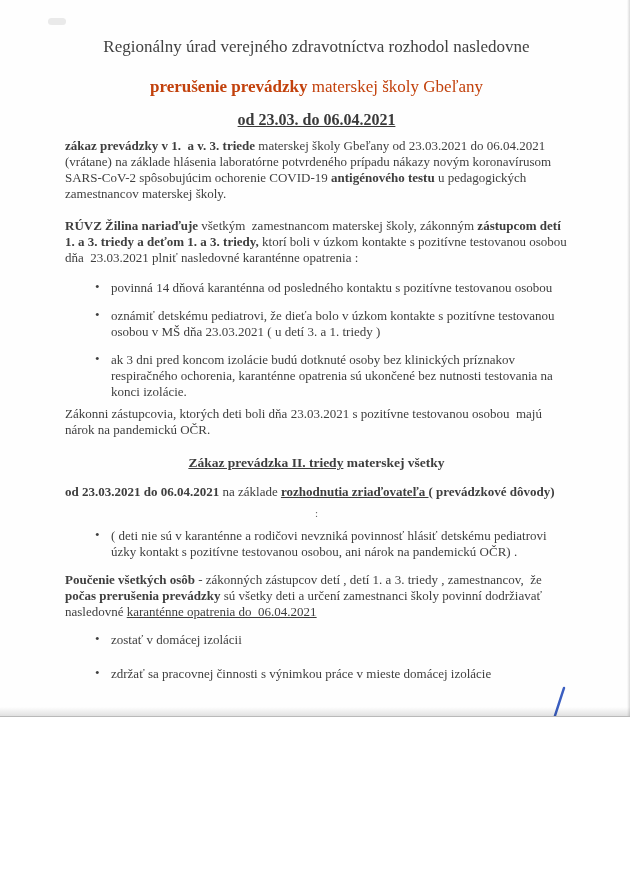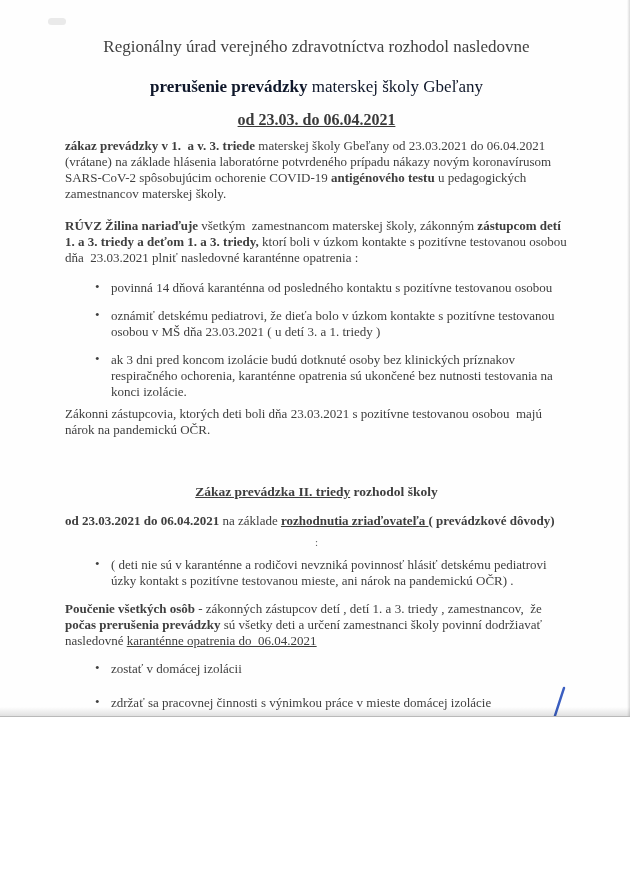--- a/index.html
+++ b/index.html
@@ -6,29 +6,29 @@
   body{width:630px;height:891px;background:#ffffff;overflow:hidden;}
   .page{
     position:relative;width:630px;height:717px;background:#fefefe;
     font-family:"Liberation Serif", serif;color:#3e3e3e;overflow:hidden;
   }
   .content{position:absolute;left:65px;top:36px;width:503px;}
   p{margin:0;font-size:13px;line-height:16px;white-space:pre-wrap;}
   b{font-weight:bold;}
   .u{text-decoration:underline;}
   .t1{font-size:17px;line-height:22px;text-align:center;font-weight:normal;margin:0 0 18px 0;color:#424242;}
-  .t2{font-size:17px;line-height:22px;text-align:center;font-weight:normal;margin:0 0 12px 0;color:#0f172a;}
+  .t2{font-size:17px;line-height:22px;text-align:center;font-weight:normal;margin:0 0 12px 0;color:#c2410c;}
   .t3{font-size:16px;line-height:20px;text-align:center;font-weight:bold;text-decoration:underline;margin:0 0 8px 0;color:#3a3a3a;}
   .p-ban{margin-bottom:16px;}
   .p-ruvz{margin-bottom:6px;}
   ul.blt{list-style:none;margin:14px 0 6px 0;padding:0 0 0 30px;}
   ul.blt li{position:relative;padding-left:16px;font-size:13px;line-height:16px;margin-bottom:12px;white-space:pre-wrap;}
   ul.blt li:last-child{margin-bottom:0;}
   ul.blt li::before{content:"\2022";position:absolute;left:0;top:-1px;font-size:13px;color:#3e3e3e;}
-  .p-ocr{margin-bottom:45px;}
+  .p-ocr{margin-bottom:16px;}
   .h-class2{font-size:13.5px;line-height:18px;text-align:center;font-weight:bold;margin:0 0 12px 0;}
   .p-decision{margin-bottom:6px;}
   .stray{font-size:11px;line-height:14px;text-align:center;color:#5a5a5a;margin:6px 0 6px 0;}
   ul.blt2{margin:8px 0 12px 0;}
   .p-poucenie{margin-bottom:12px;}
   ul.blt3{margin:4px 0 0 0;}
   ul.blt3 li{margin-bottom:18px;}
   .place-date{position:absolute;left:64px;top:760px;font-size:12px;line-height:17px;}
   .stamp{position:absolute;left:287px;top:729px;width:118px;height:118px;}
   .dotted-line{position:absolute;left:402px;top:805px;width:142px;height:0;border-top:2px dotted #4a4a4a;}
@@ -58,28 +58,28 @@
     <p class="p-ruvz"><b>RÚVZ Žilina nariaďuje</b><span> všetkým  zamestnancom materskej školy, zákonným </span><b>zástupcom detí 1. a 3. triedy a deťom 1. a 3. triedy,</b><span> ktorí boli v úzkom kontakte s pozitívne testovanou osobou dňa  23.03.2021 plniť nasledovné karanténne opatrenia :</span></p>
 
     <ul class="blt">
       <li>povinná 14 dňová karanténna od posledného kontaktu s pozitívne testovanou osobou</li>
       <li>oznámiť detskému pediatrovi, že dieťa bolo v úzkom kontakte s pozitívne testovanou osobou v MŠ dňa 23.03.2021 ( u detí 3. a 1. triedy )</li>
       <li>ak 3 dni pred koncom izolácie budú dotknuté osoby bez klinických príznakov respiračného ochorenia, karanténne opatrenia sú ukončené bez nutnosti testovania na konci izolácie.</li>
     </ul>
 
     <p class="p-ocr">Zákonni zástupcovia, ktorých deti boli dňa 23.03.2021 s pozitívne testovanou osobou  majú nárok na pandemickú OČR.</p>
 
-    <div class="h-class2"><span class="u">Zákaz prevádzka II. triedy</span><span> rozhodol školy</span></div>
+    <div class="h-class2"><span class="u">Zákaz prevádzka II. triedy</span><span> materskej všetky</span></div>
 
     <p class="p-decision"><b>od 23.03.2021 do 06.04.2021</b><span> na základe </span><b class="u">rozhodnutia zriaďovateľa </b><b>( prevádzkové dôvody)</b></p>
 
     <div class="stray">:</div>
 
     <ul class="blt blt2">
-      <li>( deti nie sú v karanténne a rodičovi nevzniká povinnosť hlásiť detskému pediatrovi úzky kontakt s pozitívne testovanou mieste, ani nárok na pandemickú OČR) .</li>
+      <li>( deti nie sú v karanténne a rodičovi nevzniká povinnosť hlásiť detskému pediatrovi úzky kontakt s pozitívne testovanou osobou, ani nárok na pandemickú OČR) .</li>
     </ul>
 
     <p class="p-poucenie"><b>Poučenie všetkých osôb</b><span> - zákonných zástupcov detí , detí 1. a 3. triedy , zamestnancov,  že </span><b>počas prerušenia prevádzky</b><span> sú všetky deti a určení zamestnanci školy povinní dodržiavať nasledovné </span><span class="u">karanténne opatrenia do  06.04.2021</span></p>
 
     <ul class="blt blt3">
       <li>zostať v domácej izolácii</li>
       <li>zdržať sa pracovnej činnosti s výnimkou práce v mieste domácej izolácie</li>
     </ul>
   </div>
 

